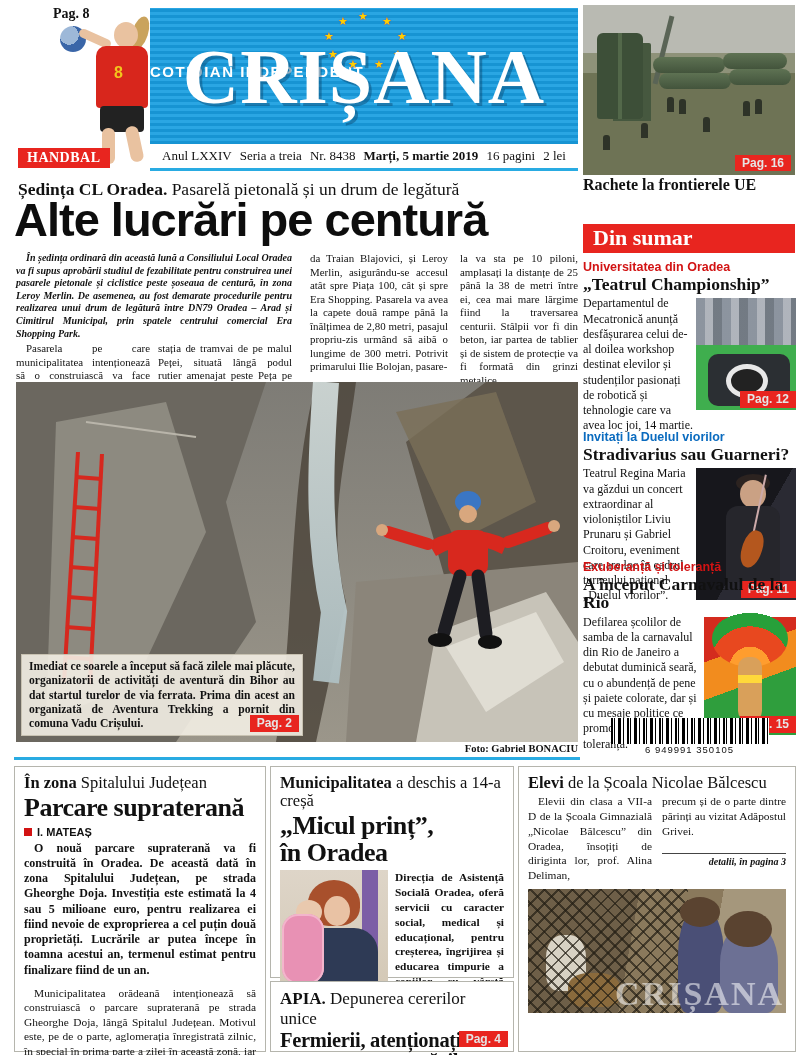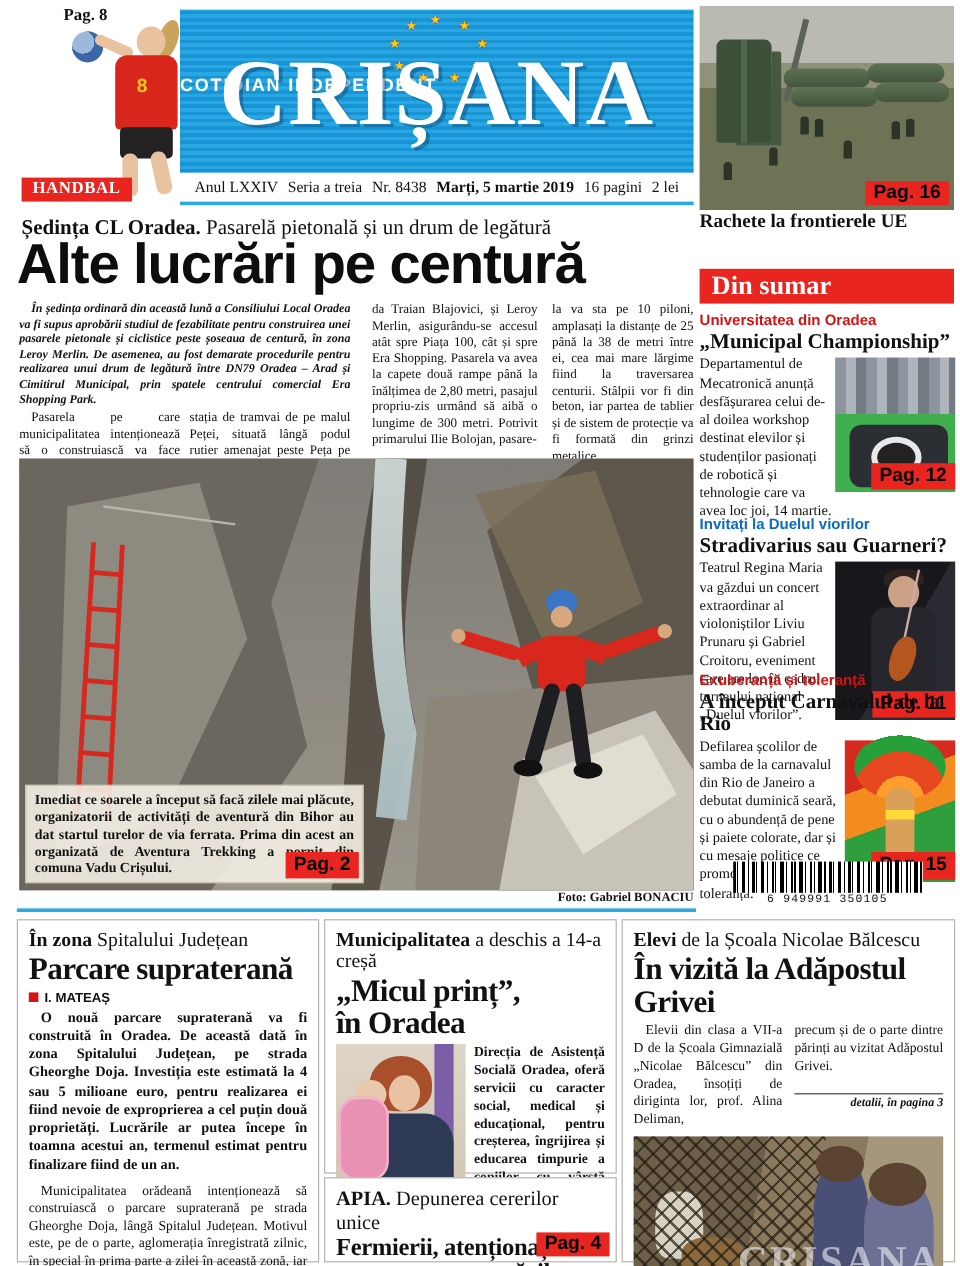--- a/index.html
+++ b/index.html
@@ -19,21 +19,21 @@
   .crisana { position:absolute; left:0; top:30px; width:100%; text-align:center; color:#fff; font-weight:bold;
     font-size:78px; line-height:1; letter-spacing:1px; text-shadow:3px 3px 0 rgba(10,70,110,.45); }
   .datebar { left:150px; top:144px; width:428px; height:27px; background:#fff; border-bottom:3px solid #29abe2;
     display:flex; align-items:center; justify-content:space-between; padding:0 12px; font-size:13px; }
   .datebar .b { font-weight:bold; }
   .missiles { left:583px; top:5px; width:212px; height:170px; background:linear-gradient(#b9bab2 0 28%, #8e9279 28% 40%, #6e7355 40% 100%); overflow:hidden; }
   .m-launcher-v { position:absolute; left:14px; top:28px; width:46px; height:86px; background:linear-gradient(90deg,#3d4f38 0 45%,#53684a 45% 55%,#3d4f38 55%); border-radius:6px 6px 3px 3px; box-shadow:12px 6px 0 -4px #46583f; }
   .m-crane { position:absolute; left:78px; top:10px; width:5px; height:70px; background:#5a6456; transform:rotate(14deg); }
   .m-cyl { position:absolute; height:16px; border-radius:8px; background:linear-gradient(#5e7253,#43543c); }
   .m-fig { position:absolute; width:7px; height:15px; background:#2e3328; border-radius:3px 3px 0 0; }
-  .badge { background:#e8251f; color:#000000; font-weight:bold; font-family:"Liberation Sans",sans-serif; font-size:16px; padding:1px 7px; }
+  .badge { background:#e8251f; color:#e5e5e5; font-weight:bold; font-family:"Liberation Sans",sans-serif; font-size:12px; padding:1px 7px; }
   .badge.abs-br { position:absolute; right:4px; bottom:4px; }
 
   
   .kickerline { left:18px; top:179px; font-size:17.5px; width:560px; }
   .kickerline .kb { font-weight:bold; }
   .main-headline { left:14px; top:196px; width:566px; font-family:"Liberation Sans",sans-serif; font-weight:bold;
     font-size:47px; letter-spacing:-1px; line-height:1.02; color:#0d0d0d; }
   .artcols { left:16px; top:252px; width:562px; height:126px; font-size:10.9px; line-height:1.24; text-align:justify; }
   .leadwrap { position:absolute; left:0; top:0; width:276px; }
   .leadbold { font-weight:bold; font-size:10px; line-height:1.26; text-indent:10px;font-style:italic; }
@@ -74,21 +74,21 @@
   .ph-violin .body { position:absolute; left:30px; top:38px; width:54px; height:76px; border-radius:12px 12px 0 0; background:#26262c; }
   .ph-violin .vio { position:absolute; left:46px; top:62px; width:20px; height:38px; border-radius:45% 45% 48% 48%; background:#b4571e; transform:rotate(18deg); }
   .ph-violin .bow { position:absolute; left:62px; top:6px; width:2px; height:66px; background:#caa; transform:rotate(12deg); }
   .ph-rio { width:92px; height:118px; background:linear-gradient(160deg,#d42b1e 0 30%, #f28c1e 30% 55%, #2f9e3d 55% 100%); }
   .ph-rio .feather { position:absolute; left:8px; top:-6px; width:76px; height:56px; border-radius:50%; background:radial-gradient(circle at 50% 100%, #ff9d2e 0 30%, #e8481f 30% 60%, #27a03a 60% 80%, transparent 80%); }
   .ph-rio .dancer { position:absolute; left:34px; top:40px; width:24px; height:64px; border-radius:10px; background:#d9a05a; }
   .ph-rio .bikini { position:absolute; left:34px; top:58px; width:24px; height:8px; background:#ffd83a; }
   .barcode-wrap { left:583px; top:718px; width:213px; text-align:center; }
   .barcode { margin:0 auto; width:158px; height:26px;
     background:repeating-linear-gradient(90deg,#000 0 2px,#fff 2px 3px,#000 3px 4px,#fff 4px 7px,#000 7px 10px,#fff 10px 12px,#000 12px 13px,#fff 13px 16px); }
-  .barcode-digits { font-family:Liberation Mono, monospace; font-size:9.5px; letter-spacing:1px; }
+  .barcode-digits { font-family:Liberation Sans, sans-serif; font-size:9.5px; letter-spacing:1px; }
 
   
   .box { border:1px solid #b5b5ad; background:#fff; padding:7px 9px; }
   .bl { left:14px; top:766px; width:252px; height:286px; }
   .bm { left:270px; top:766px; width:244px; height:212px; }
   .apia { left:270px; top:981px; width:244px; height:71px; position:absolute; }
   .br-box { left:518px; top:766px; width:278px; height:286px; }
   .b-kicker { font-size:16.5px; line-height:1.1; }
   .b-kicker .kb { font-weight:bold; }
   .b-headline { font-weight:bold; font-size:26px; line-height:1.02; margin:3px 0 4px 0; letter-spacing:-0.5px; }
@@ -272,21 +272,21 @@
     </div>
   </div>
   <div class="abs photo-credit">Foto: Gabriel BONACIU</div>
   <div class="abs blue-sep"></div>
 
   <div class="abs sb-head">Rachete la frontierele UE</div>
   <div class="abs din-sumar">Din sumar</div>
 
   <div class="abs sb-item" style="top:260px;">
     <div class="sb-kicker k-red">Universitatea din Oradea</div>
-    <div class="sb-headline">„Municipal Championship”</div>
+    <div class="sb-headline">„Teatrul Championship”</div>
     <div class="sb-body">
       <span class="sb-photo ph-robot">
         <span class="crowd"></span>
         <span class="mat"></span>
         <span class="ring"></span>
         <span class="badge">Pag. 12</span>
       </span>
       <span>Departamentul de Mecatronică anunță desfășurarea celui de-al doilea workshop destinat elevilor și studenților pasionați de robotică și tehnologie care va avea loc joi, 14 martie.</span>
     </div>
   </div>
@@ -369,21 +369,20 @@
       <span class="kb" style="font-weight:bold;">APIA.</span><span> Depunerea cererilor unice</span>
     </div>
     <div class="apia-headline">Fermierii, atenționați să respecte programările</div>
     <span class="badge">Pag. 4</span>
   </div>
 
   <div class="abs box br-box">
     <div class="b-kicker">
       <span class="kb">Elevi</span><span> de la Școala Nicolae Bălcescu</span>
     </div>
-    <div class="b-headline">În vizită la Adăpostul Grivei</div>
     <div class="br-cols">
       <p>Elevii din clasa a VII-a D de la Școala Gimnazială „Nicolae Bălcescu” din Oradea, însoțiți de diriginta lor, prof. Alina Deliman,</p>
       <p><span>precum și de o parte dintre părinți au vizitat Adăpostul Grivei.</span>
         <span class="cont-i cont-rule">detalii, în pagina 3</span>
       </p>
     </div>
     <div class="ph-dogs">
       <div class="dog" style="left:18px; top:46px; width:40px; height:56px;"></div>
       <div class="dog" style="left:40px; top:84px; width:52px; height:34px; background:#8a6a3c;"></div>
       <div class="mesh"></div>

